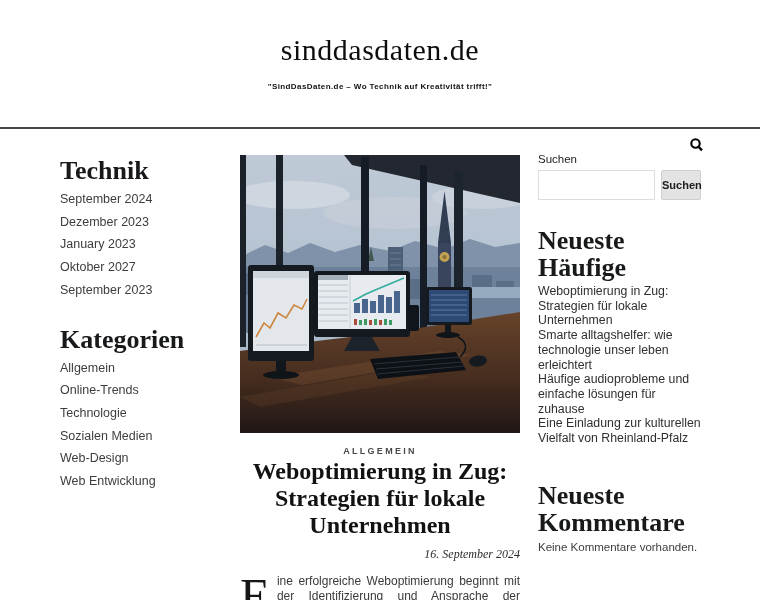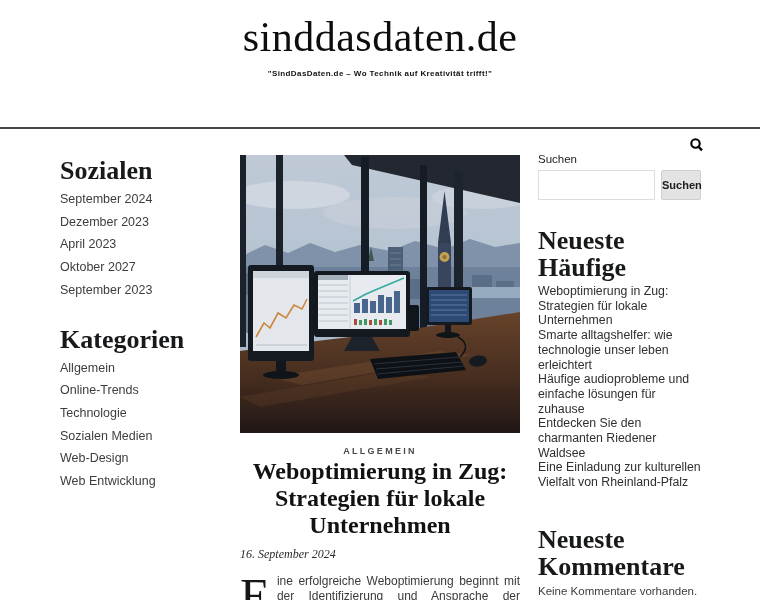--- a/index.html
+++ b/index.html
@@ -10,24 +10,24 @@
     background:#ffffff;
     overflow:hidden;
     font-family:"Liberation Sans", sans-serif;
     color:#3c3c3c;
   }
   a { color:inherit; text-decoration:none; cursor:pointer; }
 
   
   .site-header { position:absolute; top:0; left:0; width:760px; text-align:center; }
   .site-title {
-    margin-top:13px;
+    margin-top:26px;
     font-family:"Liberation Serif", serif;
     font-weight:500;
-    font-size:42px;
+    font-size:30px;
     line-height:48px;
     color:#0d0d0d;
     letter-spacing:0.5px;
     display:inline-block;
   }
   .site-tagline {
     margin-top:8px;
     font-size:8px;
     font-weight:bold;
     letter-spacing:0.4px;
@@ -79,21 +79,21 @@
     margin-top:2px;
     text-align:center;
     font-family:"Liberation Serif", serif;
     font-weight:700;
     font-size:24px;
     line-height:27px;
     color:#121212;
   }
   .post-date {
     margin-top:8px;
-    text-align:left;
+    text-align:right;
     font-family:"Liberation Serif", serif;
     font-style:italic;
     font-size:12px;
     color:#2b2b2b;
   }
   .post-body {
     margin-top:12px;
     font-size:12px;
     line-height:15px;
     text-align:justify;
@@ -148,25 +148,25 @@
 <div class="header-divider"></div>
 
 <span class="search-toggle">
   <svg viewBox="0 0 16 16" width="16" height="16">
     <circle cx="6.5" cy="6.5" r="4.2" fill="none" stroke="#000" stroke-width="2.1"></circle>
     <line x1="9.8" y1="10" x2="13" y2="13.4" stroke="#000" stroke-width="2.4"></line>
   </svg>
 </span>
 
 <aside class="col-left">
-  <h2 class="widget-title">Sozialen</h2>
+  <h2 class="widget-title">Technik</h2>
   <ul class="widget-list">
     <li>September 2024</li>
     <li>Dezember 2023</li>
-    <li>April 2023</li>
+    <li>January 2023</li>
     <li>Oktober 2027</li>
     <li>September 2023</li>
   </ul>
 
   <h2 class="widget-title mt-cats">Kategorien</h2>
   <ul class="widget-list">
     <li>Allgemein</li>
     <li>Online-Trends</li>
     <li>Technologie</li>
     <li>Sozialen Medien</li>
@@ -325,19 +325,18 @@
   <div class="search-row">
     <input class="search-input" type="text" style="">
     <button class="search-button">Suchen</button>
   </div>
 
   <h2 class="widget-title recent-title">Neueste Häufige</h2>
   <ul class="recent-posts">
     <li>Weboptimierung in Zug: Strategien für lokale Unternehmen</li>
     <li>Smarte alltagshelfer: wie technologie unser leben erleichtert</li>
     <li>Häufige audioprobleme und einfache lösungen für zuhause</li>
-    <li>Entdecken Sie den charmanten Riedener Waldsee</li>
     <li>Eine Einladung zur kulturellen Vielfalt von Rheinland-Pfalz</li>
   </ul>
 
   <h2 class="widget-title comments-title">Neueste Kommentare</h2>
   <div class="no-comments">Keine Kommentare vorhanden.</div>
 </aside>
 
 </body></html>

